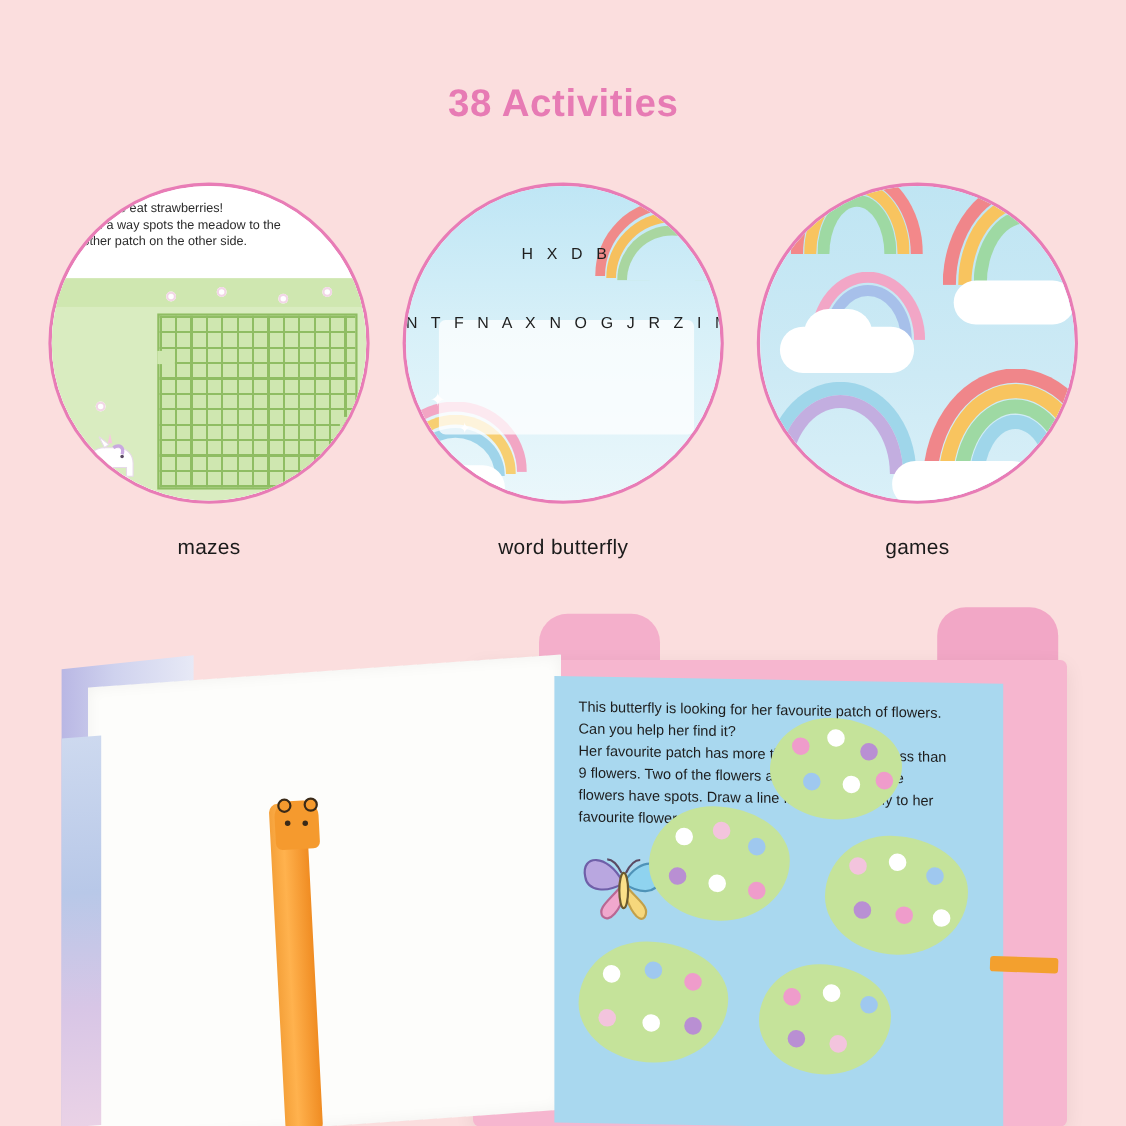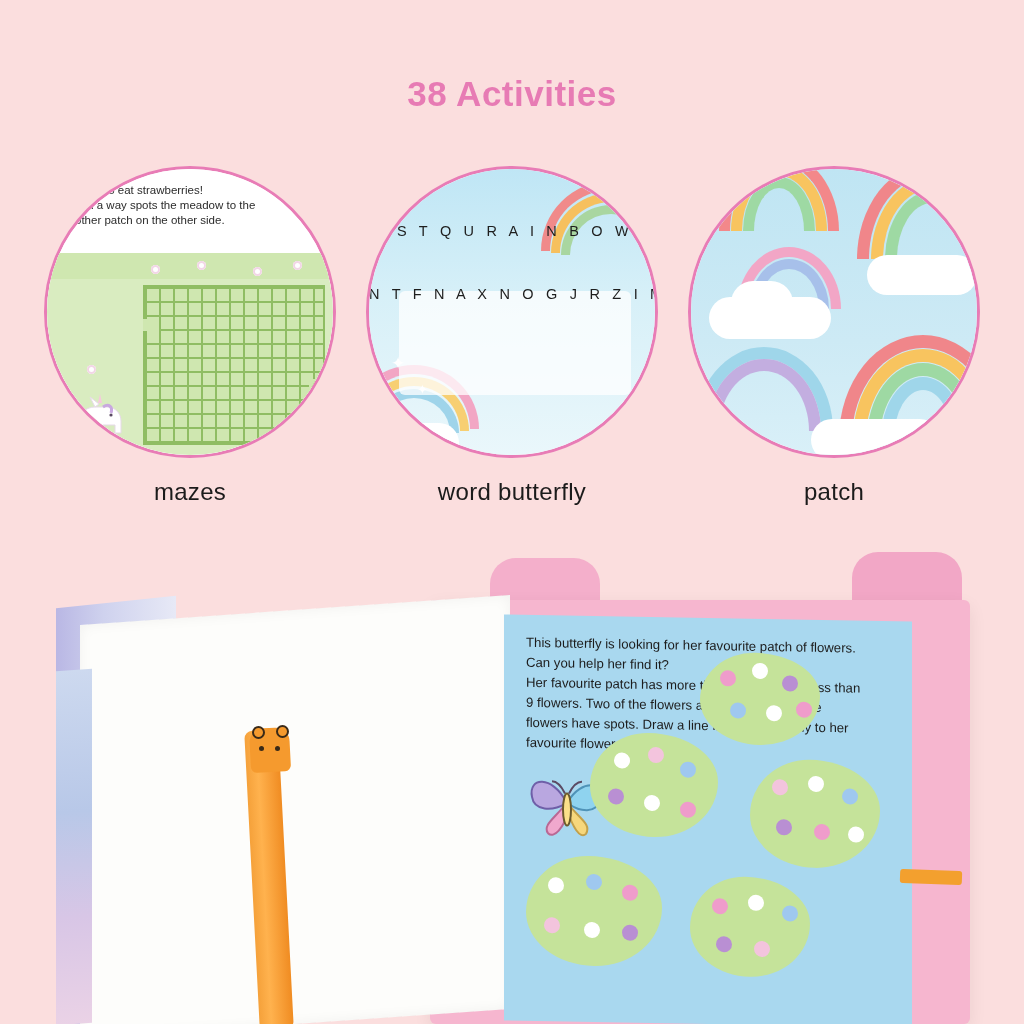--- a/index.html
+++ b/index.html
@@ -49,22 +49,22 @@
     width: 292px;
     height: 292px;
     border-radius: 50%;
     border: 3px solid #e87cb6;
     overflow: hidden;
     position: relative;
     box-sizing: border-box;
     background: #ffffff;
   }
   .feature .caption {
-    margin-top: 20px;
-    font-size: 24px;
+    margin-top: 30px;
+    font-size: 19px;
     color: #1b1b1b;
     letter-spacing: 0.3px;
   }
 
   
   .maze-bg {
     position: absolute;
     inset: 0;
     background: #ffffff;
   }
@@ -374,21 +374,21 @@
       <div class="arc" style="left:0px; top:220px; width:90px; height:44px; border-width:9px; border-color:#9fd4ea;"></div>
       <div class="cloud" style="left:-6px; top:254px; width:96px; height:40px;"></div>
 
       <div class="ws-white-panel"></div>
 
       <div class="ws-star" style="left:22px; top:186px;">✦</div>
       <div class="ws-star" style="left:48px; top:214px; font-size:13px;">✦</div>
       <div class="ws-star" style="left:16px; top:224px; font-size:11px;">✦</div>
 
       <div class="ws-grid">
-        <div>S T Q U R A I N B O W</div>
+        <div style="line-height:21px;">H X D B</div>
         <div>N T F N A X N O G J R Z I M</div>
         
         
         
         
         
         
         
         
         
@@ -420,21 +420,21 @@
       <div class="arc" style="left:4px; top:178px; width:138px; height:84px; border-width:12px; border-color:#9fd6ea;"></div>
       <div class="arc" style="left:16px; top:190px; width:114px; height:72px; border-width:12px; border-color:#c3aee0;"></div>
 
       <div class="arc" style="left:148px; top:166px; width:168px; height:104px; border-width:13px; border-color:#f0868a;"></div>
       <div class="arc" style="left:162px; top:180px; width:140px; height:90px; border-width:13px; border-color:#f8c45f;"></div>
       <div class="arc" style="left:176px; top:194px; width:112px; height:76px; border-width:13px; border-color:#9ed9a3;"></div>
       <div class="arc" style="left:190px; top:208px; width:84px; height:62px; border-width:13px; border-color:#9fd6ea;"></div>
 
       <div class="cloud" style="left:120px; top:250px; width:130px; height:42px;"></div>
     </div>
-    <div class="caption">patch</div>
+    <div class="caption">games</div>
   </div>
 </div>
 
 <div class="photo">
   <div class="tab t1"></div>
   <div class="tab t2"></div>
 
   <div class="book-back"></div>
   <div class="book-edge-left"></div>
   <div class="left-page"></div>

